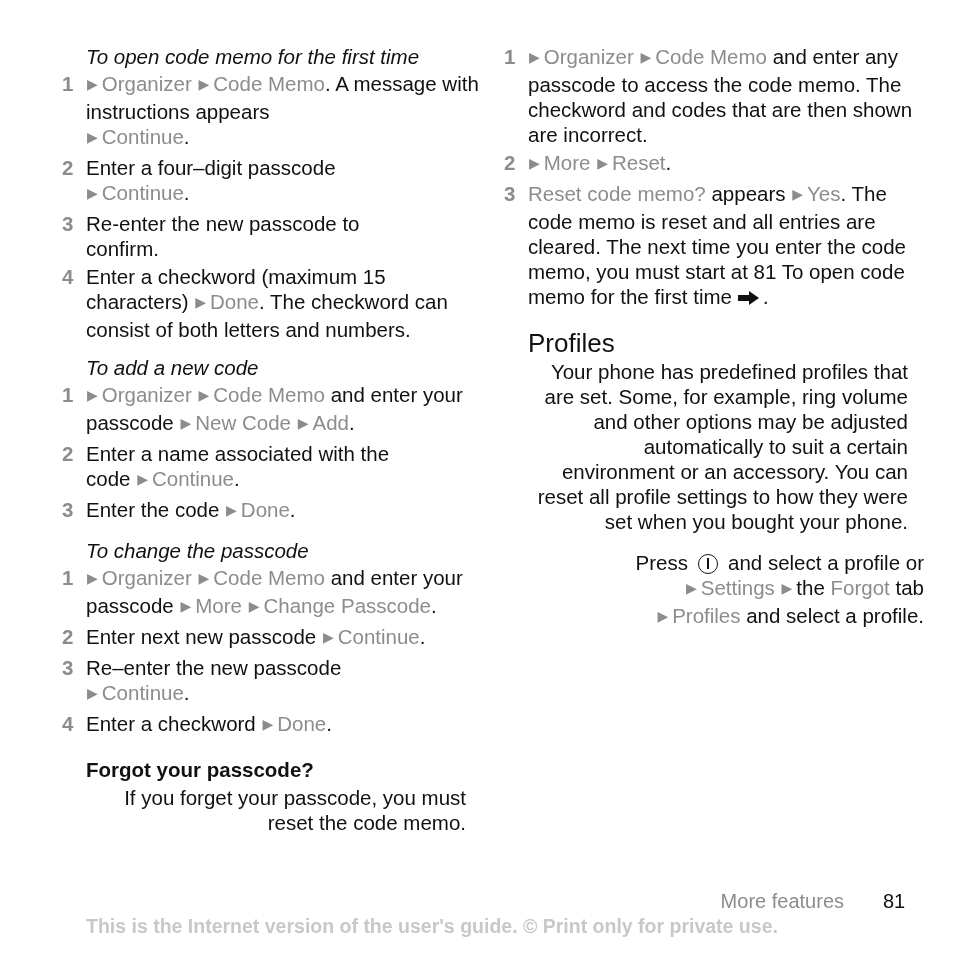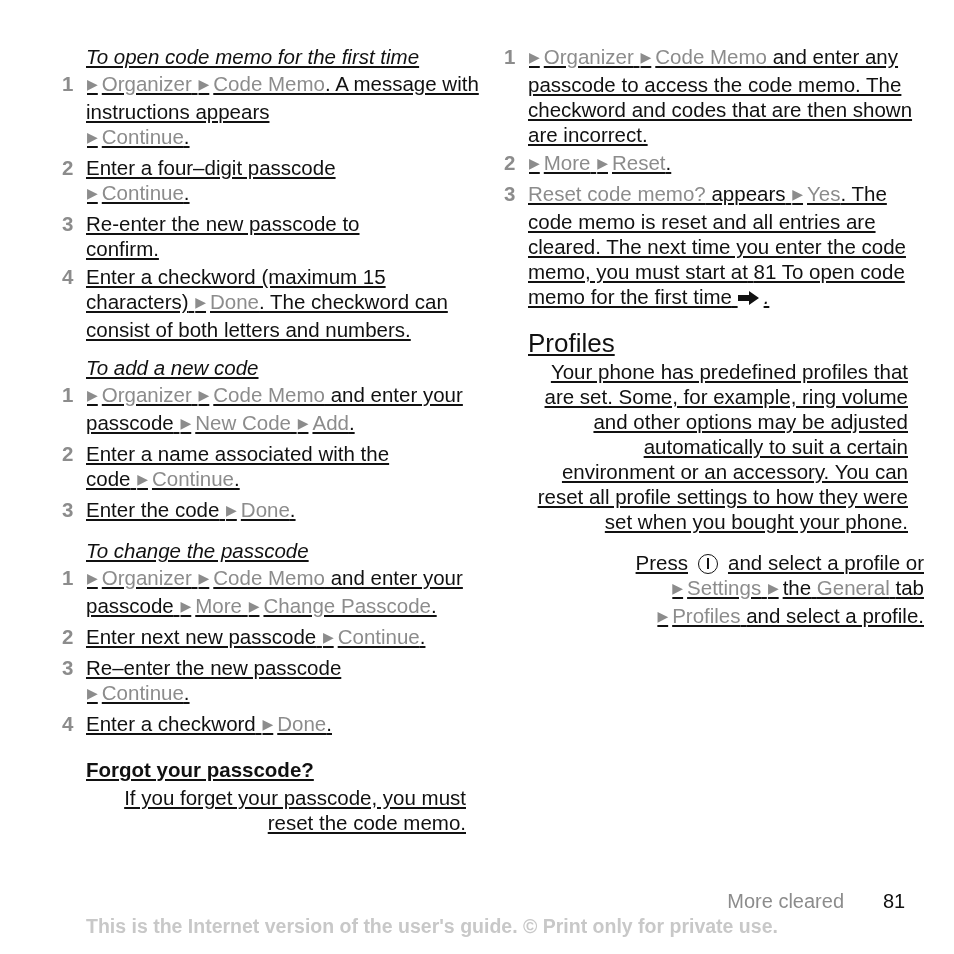--- a/index.html
+++ b/index.html
@@ -16,21 +16,21 @@
     .sub-heading {
       font-style: italic; font-size: 20.5px; line-height: 25px;
       margin: 0 0 2px 24px; padding: 0;
     }
     .step { position: relative; padding-left: 24px; margin-bottom: 3px; }
     .step-num {
       position: absolute; left: 0; top: 0; color: #8c8c8c; font-weight: bold; width: 16px;
     }
     .m { color: #8c8c8c; }
     .arrow { color: #8c8c8c; font-size: 14px; margin-right: 4px; margin-left: 1px; position: relative; top: -2px; }
-    .section { margin-bottom: 13px; text-decoration: underline; }
+    .section { margin-bottom: 13px; }
     .bold-heading { font-weight: bold; margin-left: 24px; margin-bottom: 3px; font-weight: 600; }
     .para { margin-left: 24px; text-align: right; }
     .section-title { font-size: 26px; line-height: 32px; margin: 0 0 0 24px; font-weight: 500; }
     .ref-arrow { display: inline-block; width: 22px; height: 14px; margin-right: 4px; vertical-align: -1px; }
     .italic { font-style: italic; }
     .power-icon {
       display: inline-block; width: 20px; height: 20px; border: 1.6px solid #111; border-radius: 50%;
       position: relative; vertical-align: -4px; margin: 0 10px 0 10px; box-sizing: border-box;
     }
     .power-icon::after {
@@ -154,21 +154,21 @@
 
   <div class="section">
     <div class="section-title">Profiles</div>
     <div class="para" style="width:380px">Your phone has predefined profiles that are set. Some, for example, ring volume and other options may be adjusted automatically to suit a certain environment or an accessory. You can reset all profile settings to how they were set when you bought your phone.</div>
   </div>
 
   <div class="section" style="margin-top:16px">
     <div class="para">
       <span>Press</span><span class="power-icon"></span><span>and select a profile or</span><br>
       <span class="arrow">▶</span><span class="m">Settings</span>
-      <span class="arrow">▶</span><span>the</span> <span class="m">General</span> <span>tab</span><br>
+      <span class="arrow">▶</span><span>the</span> <span class="m">Forgot</span> <span>tab</span><br>
       <span class="arrow">▶</span><span class="m">Profiles</span> <span>and select a profile.</span>
     </div>
   </div>
 </div>
 
-<div class="footer-section">More cleared</div>
+<div class="footer-section">More features</div>
 <div class="footer-page">81</div>
 <div class="footer-notice">This is the Internet version of the user's guide. © Print only for private use.</div>
 
 </body></html>

